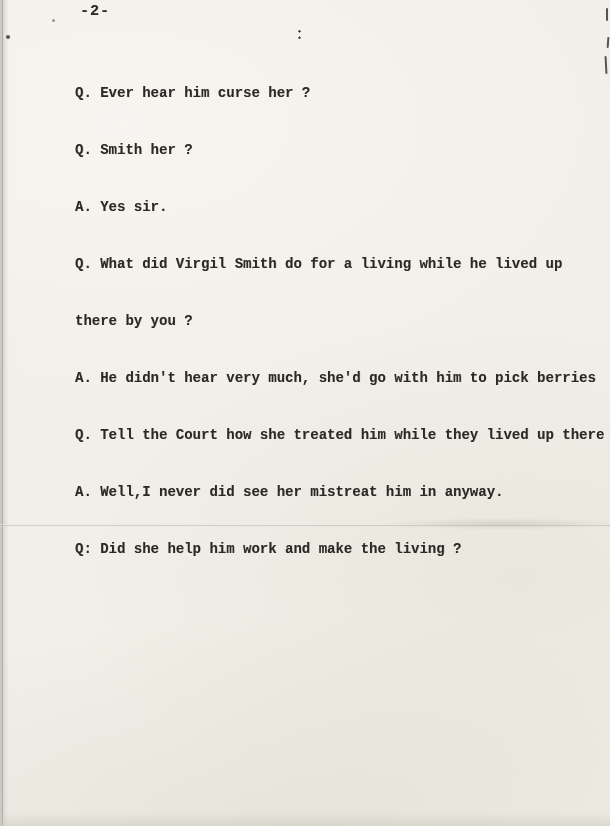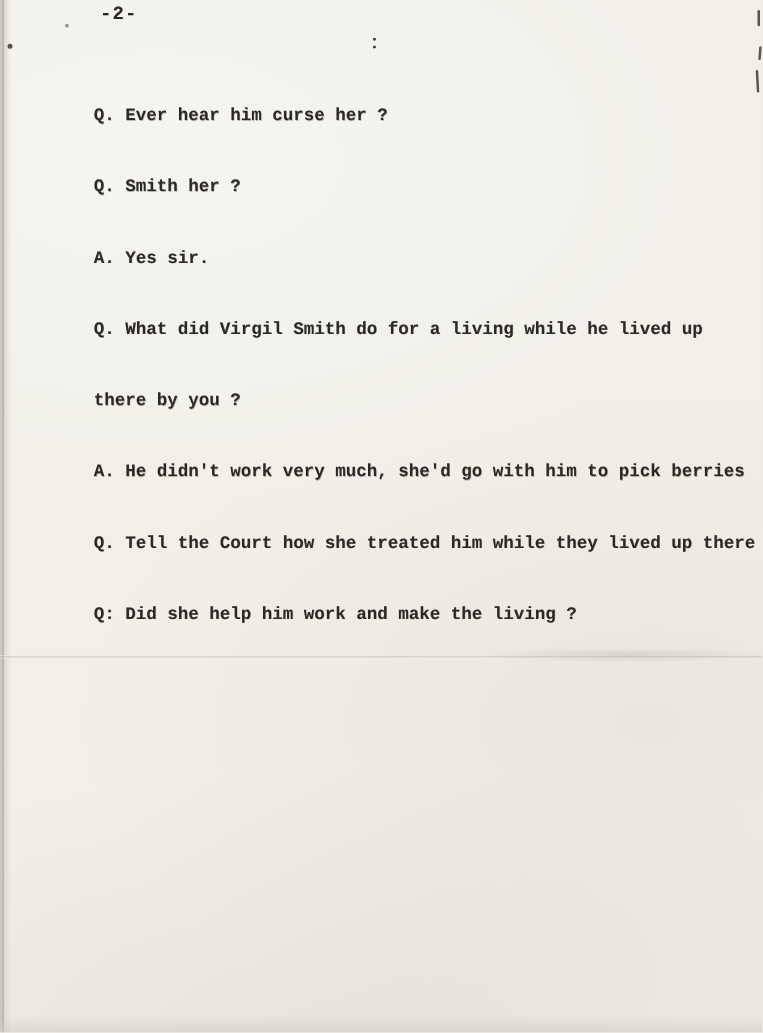--- a/index.html
+++ b/index.html
@@ -121,22 +121,23 @@
   <div class="fold-crease-smudge"></div>
 
   <div class="page-number">-2-</div>
 
   <div class="text-block">
     <div class="line">Q. Ever hear him curse her ?</div>
     <div class="line">Q. Smith her ?</div>
     <div class="line">A. Yes sir.</div>
     <div class="line">Q. What did Virgil Smith do for a living while he lived up</div>
     <div class="line">there by you ?</div>
-    <div class="line">A. He didn't work very much, she'd go with him to pick berries</div>
+    <div class="line">A. He didn't hear very much, she'd go with him to pick berries</div>
     <div class="line">Q. Tell the Court how she treated him while they lived up there</div>
+    <div class="line">A. Well,I never did see her mistreat him in anyway.</div>
     <div class="line">Q: Did she help him work and make the living ?</div>
 
     
 
     
     
     
     
     
     

